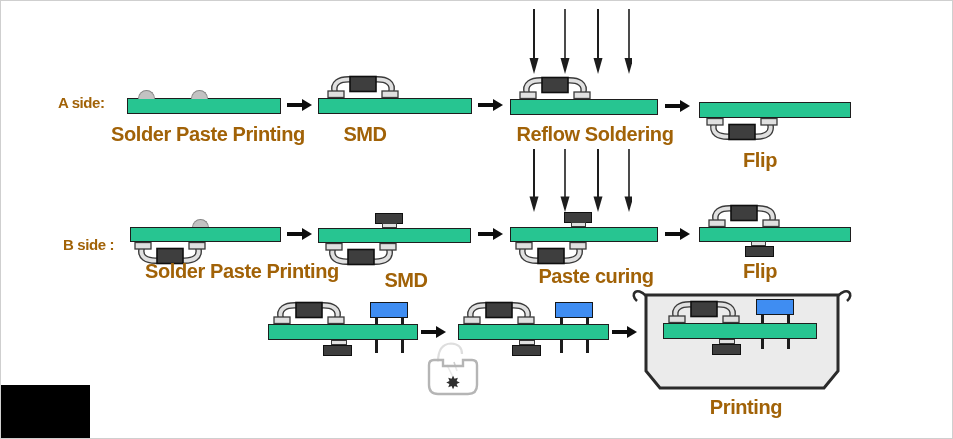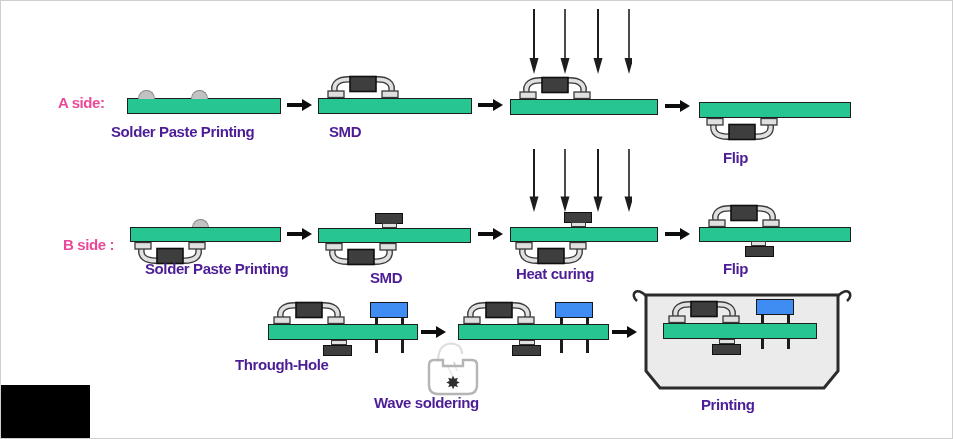--- a/index.html
+++ b/index.html
@@ -1,20 +1,20 @@
 <!DOCTYPE html>
 <html><head>
 <meta charset="utf-8">
 <style>
   html,body{margin:0;padding:0;background:#fff;}
   .stage{position:relative;width:953px;height:439px;background:#ffffff;border:1px solid #cfcfcf;
          box-sizing:border-box;font-family:"Liberation Sans",sans-serif;overflow:hidden;}
-  .lbl{position:absolute;font-weight:700;color:#4c1d95;font-size:15px;letter-spacing:-0.4px;
-       text-align:left;white-space:nowrap;}
-  .side{position:absolute;font-weight:700;color:#ec4899;font-size:15px;letter-spacing:-0.4px;white-space:nowrap;}
+  .lbl{position:absolute;font-weight:700;color:#a16207;font-size:20px;letter-spacing:-0.4px;
+       text-align:center;white-space:nowrap;}
+  .side{position:absolute;font-weight:700;color:#a16207;font-size:15px;letter-spacing:-0.4px;white-space:nowrap;}
   .board{position:absolute;height:16px;background:#27c591;border:1.6px solid #1e1e1e;box-sizing:border-box;}
   .bump{position:absolute;width:17px;height:9px;background:#c2c2c2;border:1.4px solid #878787;border-bottom:none;
         border-radius:9px 9px 0 0;box-sizing:border-box;}
   .chip{position:absolute;background:#3e3e3e;border:1.5px solid #101010;box-sizing:border-box;}
   .pad{position:absolute;background:#e0e0e0;border:1.2px solid #3a3a3a;box-sizing:border-box;}
   .leg{position:absolute;width:3px;background:#1c1c1c;}
   .blue{position:absolute;width:38px;height:16px;background:#3f8df2;border:1.6px solid #15171a;box-sizing:border-box;}
   .gw{position:absolute;width:72px;height:23px;overflow:visible;}
   .gw.flip{transform:scaleY(-1);}
   .arr{position:absolute;width:26px;height:12px;}
@@ -77,20 +77,21 @@
       <div class="head"></div>
     </div>
 
   <svg class="darr" style="left:527px;top:8px" width="104" height="66">
       <use href="#darrows"></use>
     </svg>
   <div class="board" style="left:509px;top:98px;width:148px"></div>
   <svg class="gw" style="left:518px;top:75px">
       <use href="#gullwing"></use>
     </svg>
+  <div class="lbl" style="left:512px;top:122px;width:164px">Reflow Soldering</div>
 
   <div class="arr" style="left:664px;top:99px">
       <div class="bar"></div>
       <div class="head"></div>
     </div>
 
   <div class="board" style="left:698px;top:101px;width:152px"></div>
   <svg class="gw flip" style="left:705px;top:117px">
       <use href="#gullwing"></use>
     </svg>
@@ -125,21 +126,21 @@
 
   <svg class="darr" style="left:527px;top:148px" width="104" height="64">
       <use href="#darrows"></use>
     </svg>
   <div class="chip" style="left:563px;top:211px;width:28px;height:11px"></div>
   <div class="pad" style="left:570px;top:221px;width:15px;height:5px"></div>
   <div class="board" style="left:509px;top:226px;width:148px;height:15px"></div>
   <svg class="gw flip" style="left:514px;top:241px">
       <use href="#gullwing"></use>
     </svg>
-  <div class="lbl" style="left:515px;top:264px;width:160px">Heat curing</div>
+  <div class="lbl" style="left:515px;top:264px;width:160px">Paste curing</div>
 
   <div class="arr" style="left:664px;top:227px">
       <div class="bar"></div>
       <div class="head"></div>
     </div>
 
   <svg class="gw" style="left:707px;top:203px">
       <use href="#gullwing"></use>
     </svg>
   <div class="board" style="left:698px;top:226px;width:152px;height:15px"></div>
@@ -149,35 +150,33 @@
 
   <div class="leg" style="left:374px;top:317px;height:35px"></div>
   <div class="leg" style="left:400px;top:317px;height:35px"></div>
   <div class="board" style="left:267px;top:323px;width:150px"></div>
   <svg class="gw" style="left:272px;top:300px">
       <use href="#gullwing"></use>
     </svg>
   <div class="blue" style="left:369px;top:301px"></div>
   <div class="pad" style="left:330px;top:339px;width:16px;height:5px"></div>
   <div class="chip" style="left:322px;top:344px;width:29px;height:11px"></div>
-  <div class="lbl" style="left:234px;top:355px;width:160px">Through-Hole</div>
 
   <div class="arr" style="left:420px;top:325px">
       <div class="bar"></div>
       <div class="head"></div>
     </div>
 
   <svg class="icon-svg" style="left:424px;top:336px" width="56" height="62" viewBox="0 0 56 62">
     <path d="M13,25 Q13,7 26,6.5 Q37,7 37,17" fill="none" stroke="#dedede" stroke-width="2.2"></path>
     <path d="M22,28 L28,40" stroke="#cfcfcf" stroke-width="1.6"></path>
     <path d="M29,25 L32,34" stroke="#cfcfcf" stroke-width="1.6"></path>
     <path d="M9,23 h9 v6 h20 v-6 h9 q5,0 5,5 v20 q0,9 -9,9 h-30 q-9,0 -9,-9 v-20 q0,-5 5,-5 z" fill="#ffffff" fill-opacity="0.55" stroke="#b5b5b5" stroke-width="2.4"></path>
     <text x="28" y="52" text-anchor="middle" font-size="18" fill="#2f2f2f">✸</text>
   </svg>
-  <div class="lbl" style="left:373px;top:393px;width:152px">Wave soldering</div>
 
   <div class="leg" style="left:559px;top:317px;height:35px"></div>
   <div class="leg" style="left:585px;top:317px;height:35px"></div>
   <div class="board" style="left:457px;top:323px;width:151px"></div>
   <svg class="gw" style="left:462px;top:300px">
       <use href="#gullwing"></use>
     </svg>
   <div class="blue" style="left:554px;top:301px"></div>
   <div class="pad" style="left:518px;top:339px;width:16px;height:5px"></div>
   <div class="chip" style="left:511px;top:344px;width:29px;height:11px"></div>

